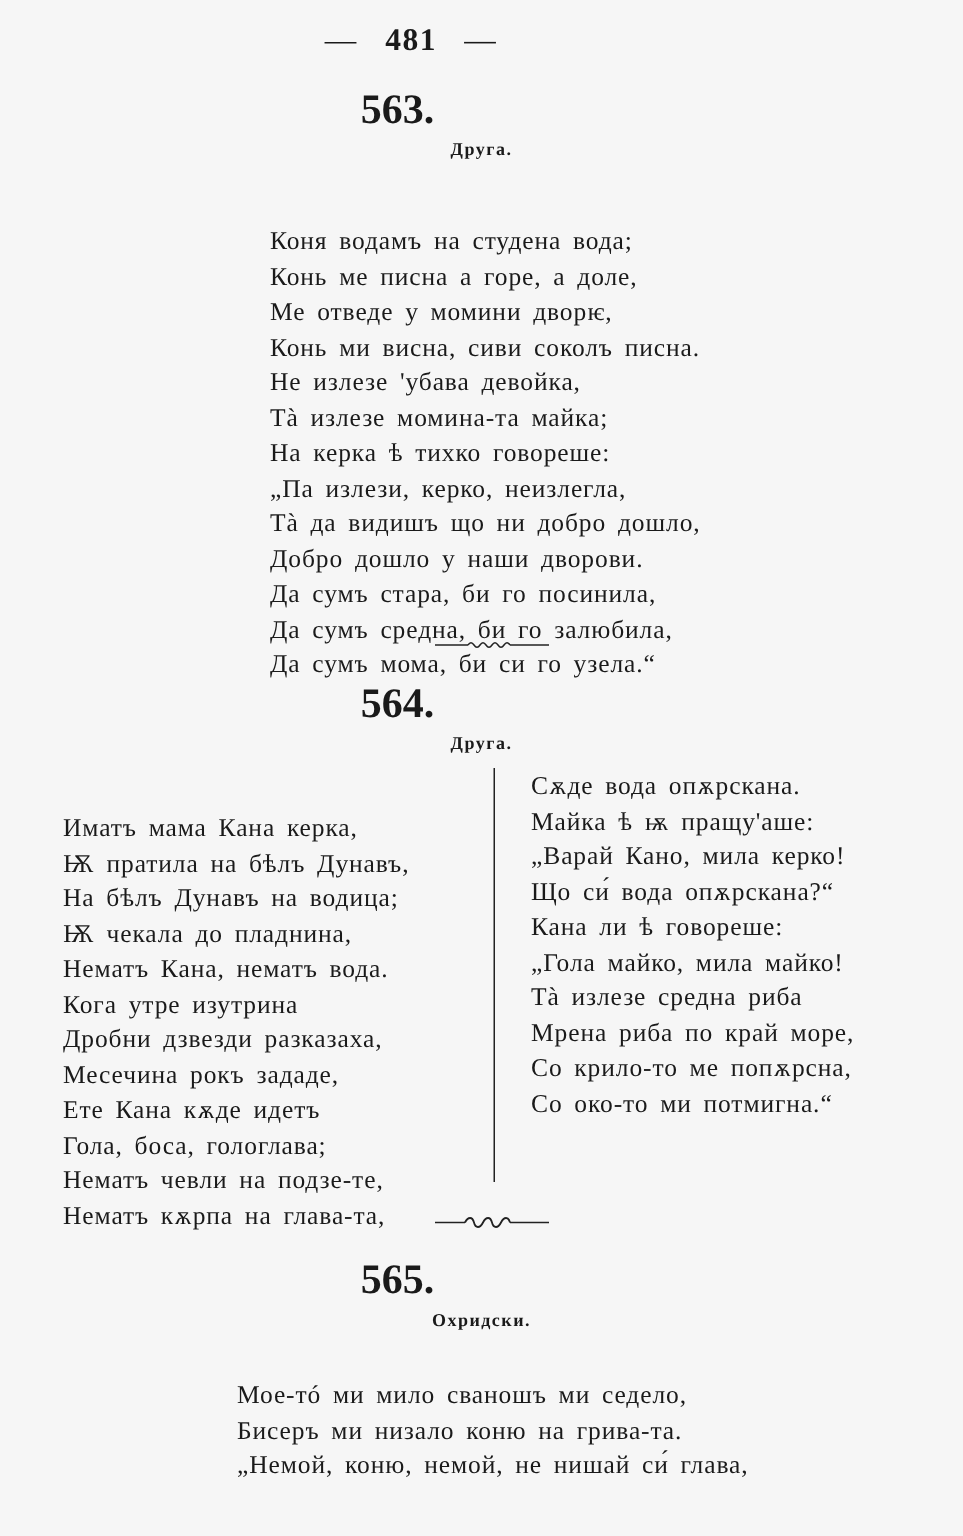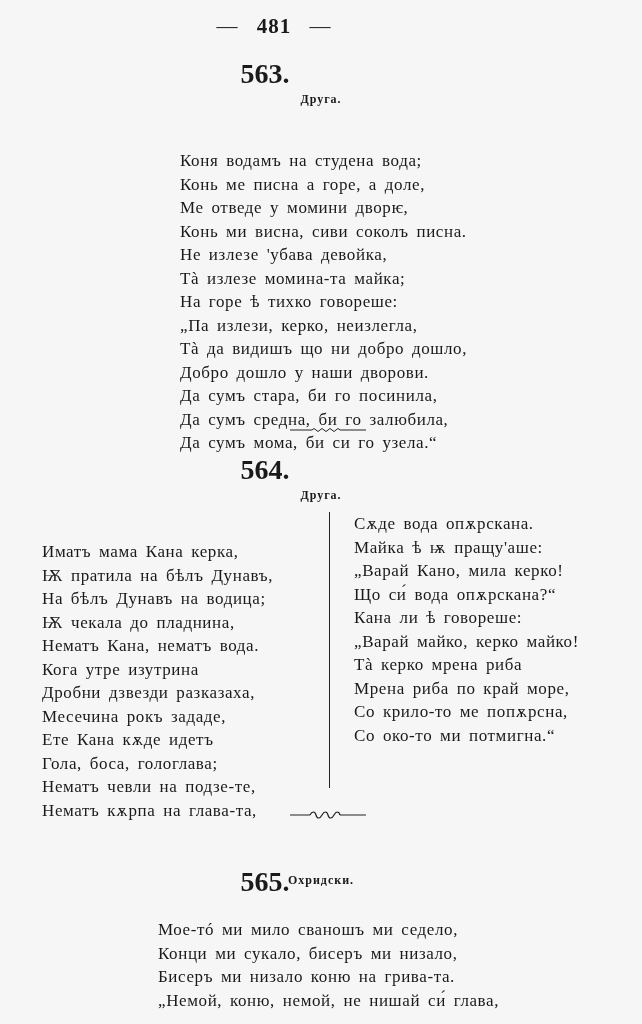--- a/index.html
+++ b/index.html
@@ -57,21 +57,21 @@
 
 <div class="poem-number" style="top:58px;">563.</div>
 <div class="poem-subtitle" style="top:92px;">Друга.</div>
 <div class="verse-block" style="left:180px; top:117px;margin-top:32px;">
   <span class="verse-line">Коня водамъ на студена вода;</span>
   <span class="verse-line">Конь ме писна а горе, а доле,</span>
   <span class="verse-line">Ме отведе у момини дворѥ,</span>
   <span class="verse-line">Конь ми висна, сиви соколъ писна.</span>
   <span class="verse-line">Не излезе 'убава девойка,</span>
   <span class="verse-line">Тà излезе момина-та майка;</span>
-  <span class="verse-line">На горе ѣ тихко говореше:</span>
+  <span class="verse-line">На керка ѣ тихко говореше:</span>
   <span class="verse-line">„Па излези, керко, неизлегла,</span>
   <span class="verse-line">Тà да видишъ що ни добро дошло,</span>
   <span class="verse-line">Добро дошло у наши дворови.</span>
   <span class="verse-line">Да сумъ стара, би го посинила,</span>
   <span class="verse-line">Да сумъ средна, би го залюбила,</span>
   <span class="verse-line">Да сумъ мома, би си го узела.“</span>
 </div>
 
 <svg class="ornament" style="top:425px;" viewBox="0 0 76 10">
   <line x1="0" y1="5" x2="22" y2="5" stroke="#222" stroke-width="1"></line>
@@ -98,33 +98,32 @@
 </div>
 
 <div class="column-divider"></div>
 
 <div class="verse-block" style="left:342px; top:512px;margin-left:12px;">
   <span class="verse-line">Сѫде вода опѫрскана.</span>
   <span class="verse-line">Майка ѣ ѭ пращу'аше:</span>
   <span class="verse-line">„Варай Кано, мила керко!</span>
   <span class="verse-line">Що си́ вода опѫрскана?“</span>
   <span class="verse-line">Кана ли ѣ говореше:</span>
-  <span class="verse-line">„Варай майко, керко майко!</span>
-  <span class="verse-line">Тà керко мрена риба</span>
+  <span class="verse-line">„Гола майко, мила майко!</span>
+  <span class="verse-line">Тà излезе средна риба</span>
   <span class="verse-line">Мрена риба по край море,</span>
   <span class="verse-line">Со крило-то ме попѫрсна,</span>
   <span class="verse-line">Со око-то ми потмигна.“</span>
 </div>
 
 <svg class="ornament" style="top:810px;" viewBox="0 0 76 10">
   <line x1="0" y1="5" x2="20" y2="5" stroke="#222" stroke-width="1"></line>
   <path d="M20 5 c2 -4 5 -4 6 0 c1 4 4 4 6 0 c2 -4 5 -4 6 0 c1 4 4 4 6 0 c2 -4 5 -4 6 0" fill="none" stroke="#222" stroke-width="1.2"></path>
   <line x1="50" y1="5" x2="76" y2="5" stroke="#222" stroke-width="1"></line>
 </svg>
 
-<div class="poem-number" style="top:866px;">565.</div>
+<div class="poem-number" style="top:838px;">565.</div>
 <div class="poem-subtitle" style="top:873px;">Охридски.</div>
 <div class="verse-block" style="left:158px; top:918px;">
   <span class="verse-line">Мое-тó ми мило сваношъ ми седело,</span>
-  <span class="verse-line">Конци ми сукало, бисеръ ми низало,</span>
   <span class="verse-line">Бисеръ ми низало коню на грива-та.</span>
   <span class="verse-line">„Немой, коню, немой, не нишай си́ глава,</span>
 </div>
 
 </body></html>

